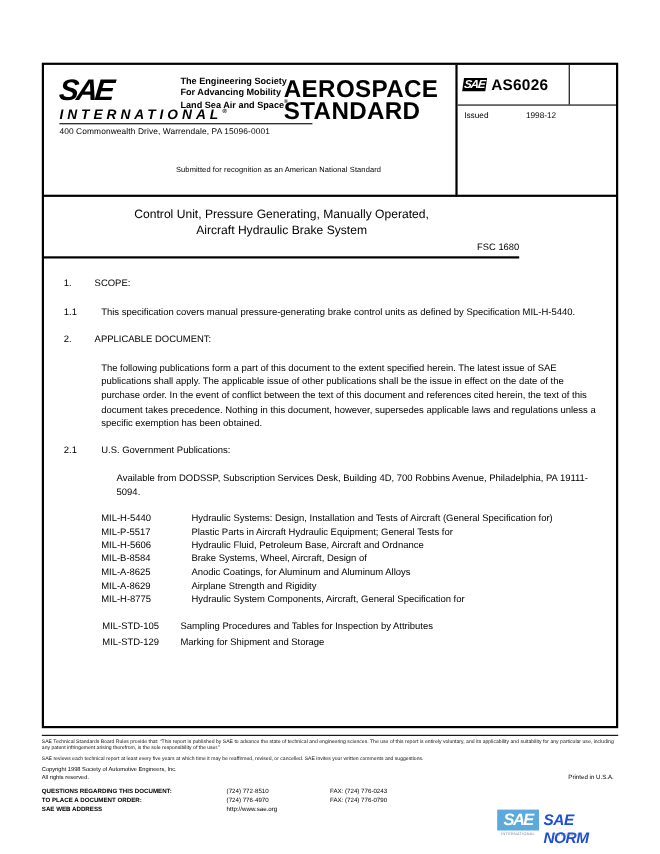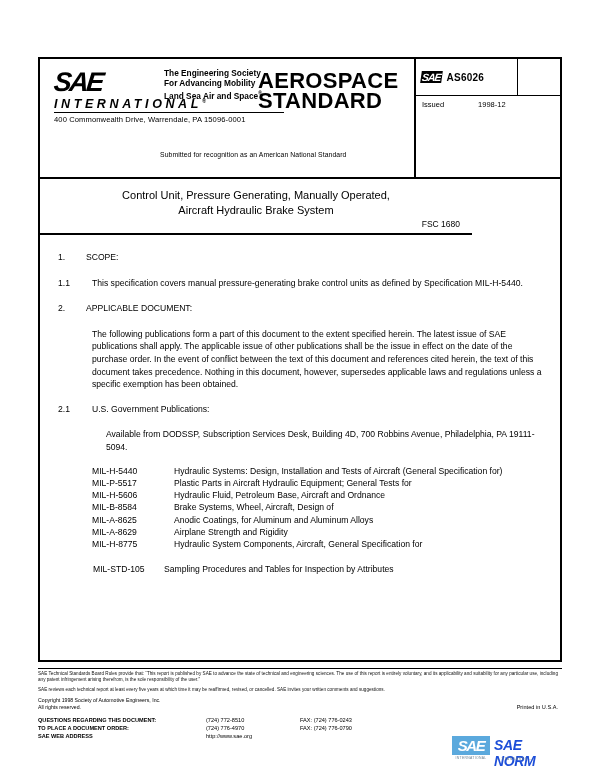--- a/index.html
+++ b/index.html
@@ -75,21 +75,21 @@
     display: flex;
     align-items: center;
     padding-left: 5px;
   }
   .mh-right-top .cell-blank {
     position: absolute;
     left: 102px; top: 0;
     right: 0; height: 100%;
   }
   .doc-number {
-    font-size: 10px;
+    font-size: 14px;
     font-weight: bold;
     letter-spacing: 0.2px;
     margin-left: 5px;
   }
   .mini-sae {
     display: inline-block;
     font-size: 10.5px;
     font-weight: bold;
     font-style: italic;
     letter-spacing: -1px;
@@ -202,21 +202,21 @@
     box-sizing: border-box;
   }
   .doc-title {
     text-align: center;
     font-size: 11px;
     line-height: 14.5px;
     padding-top: 9px;
   }
   .fsc {
     position: absolute;
-    right: 12px;
+    right: 0;
     bottom: 4px;
     font-size: 8.5px;
     text-align: right;
   }
 
   
   .body-area {
     position: absolute;
     left: 0;
     top: 176px;
@@ -529,20 +529,24 @@
       </table>
 
       <div class="ref-gap"></div>
 
       <table class="std-table">
         <tbody>
           <tr>
             <td class="code">MIL-STD-105</td>
             <td>Sampling Procedures and Tables for Inspection by Attributes</td>
           </tr>
+          <tr>
+            <td class="code">MIL-STD-129</td>
+            <td>Marking for Shipment and Storage</td>
+          </tr>
         </tbody>
       </table>
 
     </div>
 
   </div>
 
   <div class="footer">
     <div class="footer-rule"></div>
 

